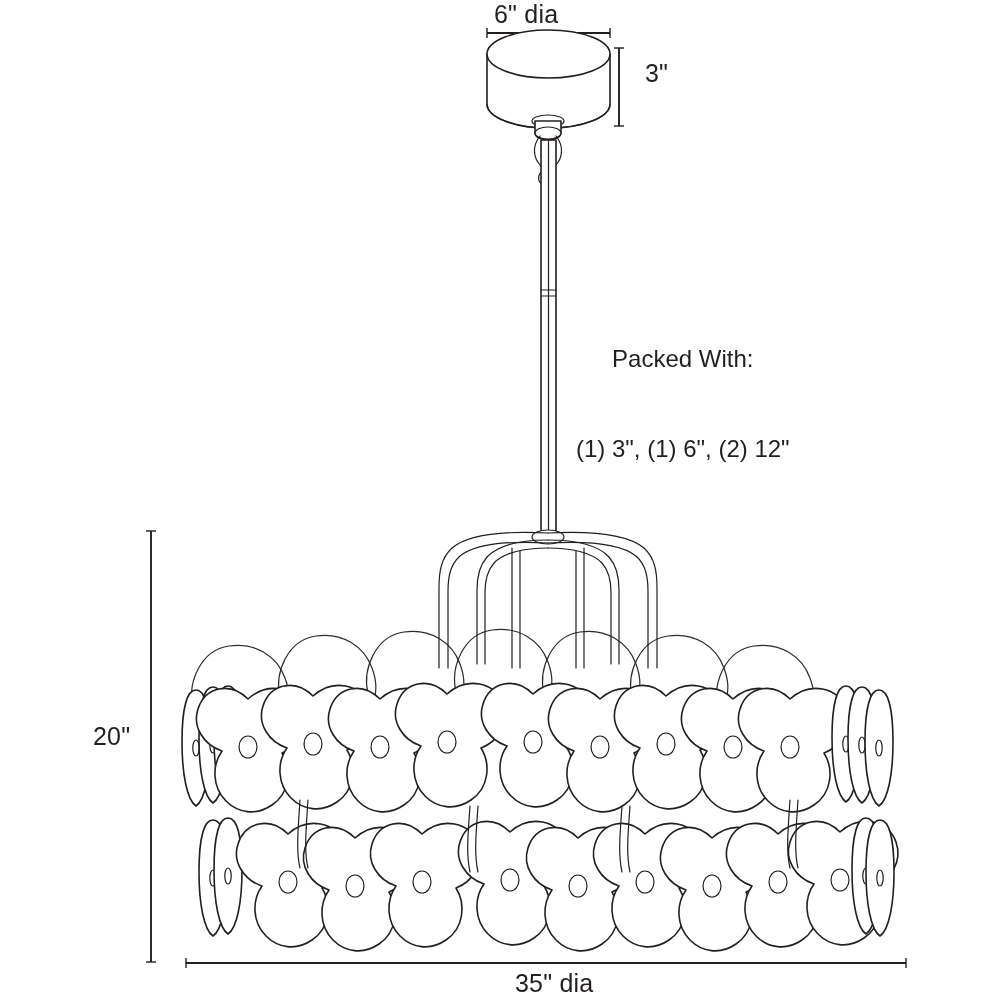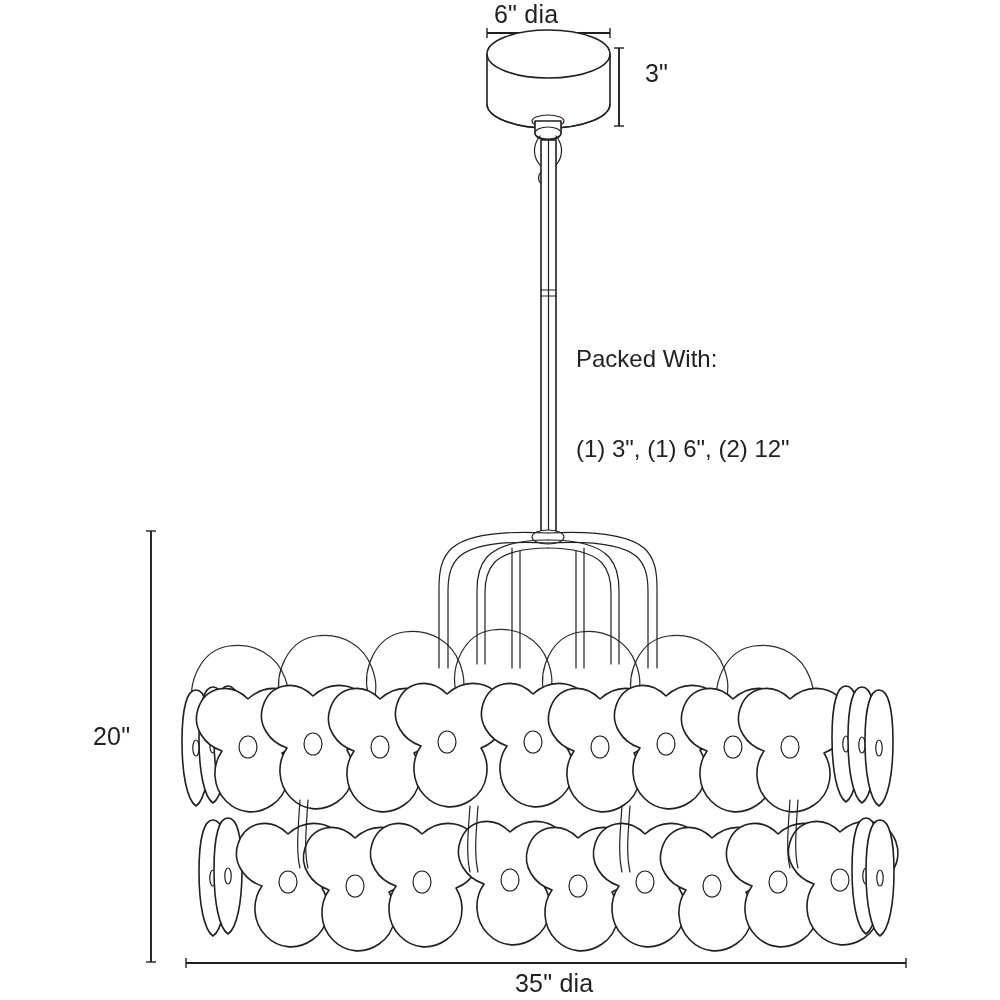--- a/index.html
+++ b/index.html
@@ -56,20 +56,21 @@
     font-size: 25px;
   }
   #packed-block {
     position: absolute;
     left: 576px;
     top: 284px;
     color: #231f20;
     font-size: 24px;
     line-height: 30px;
     white-space: pre;
+    text-align: center;
   }
   #packed-block .packed-line {
     display: block;
   }
 </style>
 </head>
 <body>
 
 <div id="stage">
 

